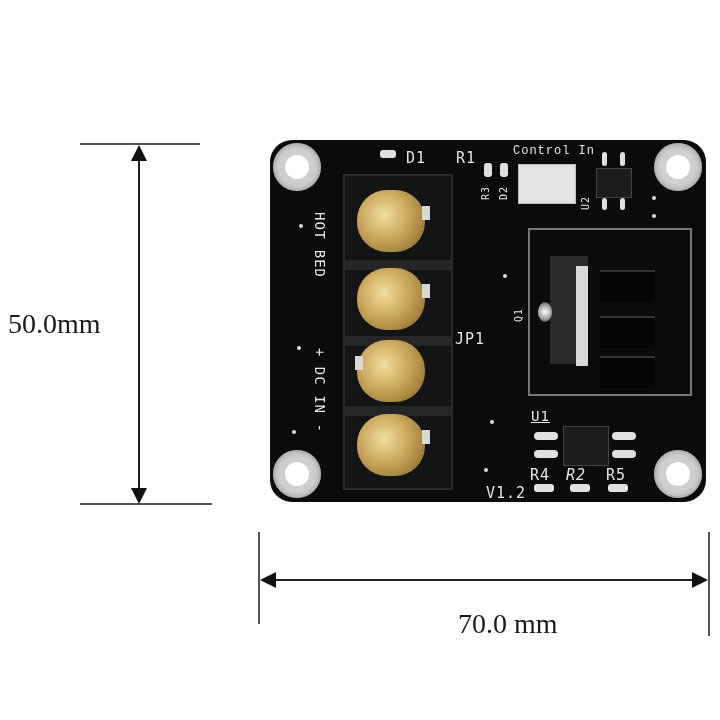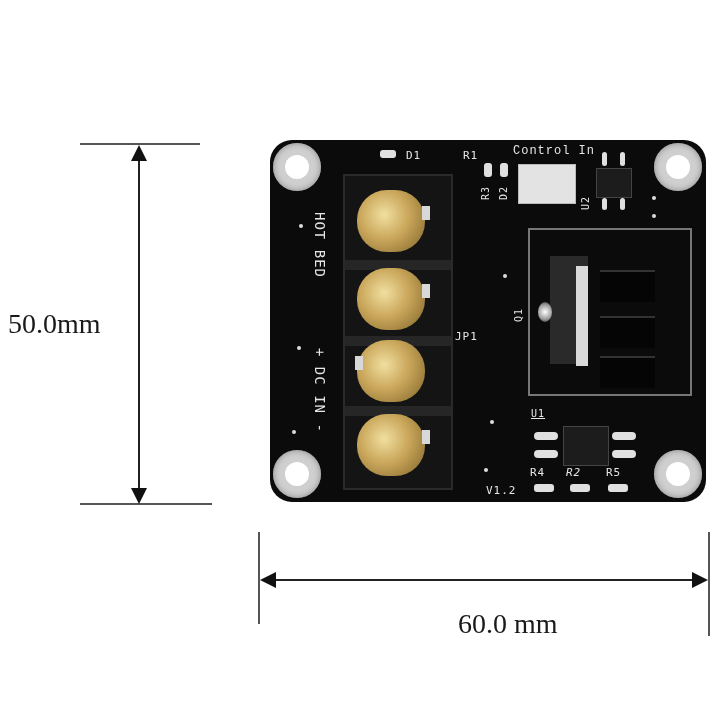--- a/index.html
+++ b/index.html
@@ -3,21 +3,21 @@
 <meta charset="utf-8">
 <style>
   html,body{margin:0;padding:0;background:#ffffff;}
   body{width:720px;height:720px;position:relative;overflow:hidden;font-family:"Liberation Serif",serif;}
   .abs{position:absolute;}
   .dimline{position:absolute;background:#555;}
   .dimlabel{position:absolute;font-family:"Liberation Serif",serif;font-size:28px;color:#1a1a1a;}
   .board{position:absolute;left:270px;top:140px;width:436px;height:362px;background:#0b0b0b;border-radius:22px;}
   .hole{position:absolute;width:48px;height:48px;border-radius:50%;background:#cfcfcf;box-shadow:inset 0 0 6px #888;}
   .hole::after{content:"";position:absolute;left:12px;top:12px;width:24px;height:24px;border-radius:50%;background:#fff;}
-  .silk{position:absolute;color:#e6e6e6;font-family:"DejaVu Sans Mono",monospace;font-size:11px;letter-spacing:1px;}
+  .silk{position:absolute;color:#e6e6e6;font-family:"DejaVu Sans Mono",monospace;font-size:15px;letter-spacing:1px;}
   .vert{writing-mode:vertical-rl;}
   .terminal-block{position:absolute;left:343px;top:174px;width:106px;height:312px;background:#141414;border:2px solid #2a2a2a;}
   .screw{position:absolute;left:12px;width:68px;height:62px;border-radius:30px;background:radial-gradient(circle at 40% 40%,#f1dfa0 0%,#c9a65a 45%,#7d6228 100%);}
   .screw-tab{position:absolute;width:8px;height:14px;background:#d8d8d8;}
   .divider{position:absolute;left:0;width:106px;height:10px;background:#262626;}
   .mosfet-outline{position:absolute;left:528px;top:228px;width:160px;height:164px;border:2px solid #777;}
   .mosfet-body{position:absolute;left:550px;top:256px;width:38px;height:108px;background:#2a2a2a;}
   .mosfet-tab{position:absolute;left:576px;top:266px;width:12px;height:100px;background:#d9d9d9;}
   .fin{position:absolute;left:600px;width:55px;height:30px;background:#050505;border-top:2px solid #333;}
   .connector{position:absolute;left:518px;top:164px;width:56px;height:38px;background:#e3e3e3;border:1px solid #bbb;}
@@ -33,21 +33,21 @@
 <div class="dimline" style="left:138px;top:150px;width:2px;height:348px;background:#222;"></div>
 <div class="abs" style="left:131px;top:145px;width:0;height:0;border-left:8px solid transparent;border-right:8px solid transparent;border-bottom:16px solid #111;"></div>
 <div class="abs" style="left:131px;top:488px;width:0;height:0;border-left:8px solid transparent;border-right:8px solid transparent;border-top:16px solid #111;"></div>
 <div class="dimlabel" style="left:8px;top:308px;">50.0mm</div>
 
 <div class="dimline" style="left:258px;top:532px;width:2px;height:92px;"></div>
 <div class="dimline" style="left:708px;top:532px;width:2px;height:104px;"></div>
 <div class="dimline" style="left:270px;top:579px;width:428px;height:2px;background:#222;"></div>
 <div class="abs" style="left:260px;top:572px;width:0;height:0;border-top:8px solid transparent;border-bottom:8px solid transparent;border-right:16px solid #111;"></div>
 <div class="abs" style="left:692px;top:572px;width:0;height:0;border-top:8px solid transparent;border-bottom:8px solid transparent;border-left:16px solid #111;"></div>
-<div class="dimlabel" style="left:458px;top:608px;">60.0 mm</div>
+<div class="dimlabel" style="left:458px;top:608px;">70.0 mm</div>
 
 <div class="board"></div>
 <div class="hole" style="left:273px;top:143px;"></div>
 <div class="hole" style="left:654px;top:143px;"></div>
 <div class="hole" style="left:273px;top:450px;"></div>
 <div class="hole" style="left:654px;top:450px;"></div>
 
 <div class="terminal-block">
   <div class="screw" style="top:14px;"></div>
   <div class="divider" style="top:84px;"></div>
@@ -60,21 +60,21 @@
 <div class="screw-tab" style="left:422px;top:206px;"></div>
 <div class="screw-tab" style="left:422px;top:284px;"></div>
 <div class="screw-tab" style="left:355px;top:356px;"></div>
 <div class="screw-tab" style="left:422px;top:430px;"></div>
 
 <div class="silk vert" style="left:312px;top:212px;font-size:14px;">HOT BED</div>
 <div class="silk vert" style="left:312px;top:348px;font-size:14px;">+ DC IN -</div>
 <div class="silk" style="left:455px;top:330px;">JP1</div>
 <div class="smd" style="left:380px;top:150px;width:16px;height:8px;"></div>
 <div class="silk" style="left:406px;top:149px;">D1</div>
-<div class="silk" style="left:456px;top:149px;margin-left:7px;">R1</div>
+<div class="silk" style="left:456px;top:149px;">R1</div>
 <div class="silk" style="left:513px;top:144px;font-size:12px;font-family:Liberation Mono, monospace;">Control In</div>
 <div class="smd" style="left:484px;top:163px;width:8px;height:14px;"></div>
 <div class="smd" style="left:500px;top:163px;width:8px;height:14px;"></div>
 <div class="silk vert" style="left:480px;top:186px;font-size:10px;transform:rotate(180deg);">R3</div>
 <div class="silk vert" style="left:498px;top:186px;font-size:10px;transform:rotate(180deg);">D2</div>
 <div class="connector"></div>
 <div class="silk vert" style="left:580px;top:196px;font-size:10px;transform:rotate(180deg);">U2</div>
 <div class="chip" style="left:596px;top:168px;width:34px;height:28px;"></div>
 <div class="smd" style="left:602px;top:152px;width:5px;height:14px;"></div>
 <div class="smd" style="left:620px;top:152px;width:5px;height:14px;"></div>
@@ -83,21 +83,21 @@
 
 <div class="mosfet-outline"></div>
 <div class="mosfet-body"></div>
 <div class="mosfet-tab"></div>
 <div class="abs" style="left:538px;top:302px;width:14px;height:20px;border-radius:50%;background:radial-gradient(circle,#fff 0%,#999 60%,#222 100%);"></div>
 <div class="fin" style="top:270px;"></div>
 <div class="fin" style="top:316px;"></div>
 <div class="fin" style="top:356px;"></div>
 <div class="silk vert" style="left:513px;top:308px;font-size:10px;transform:rotate(180deg);">Q1</div>
 
-<div class="silk" style="left:531px;top:408px;font-size:10px;text-decoration:underline;">U1</div>
+<div class="silk" style="left:531px;top:408px;font-size:14px;text-decoration:underline;">U1</div>
 <div class="chip" style="left:563px;top:426px;width:44px;height:38px;"></div>
 <div class="smd" style="left:534px;top:432px;width:24px;height:8px;border-radius:4px;"></div>
 <div class="smd" style="left:534px;top:450px;width:24px;height:8px;border-radius:4px;"></div>
 <div class="smd" style="left:612px;top:432px;width:24px;height:8px;border-radius:4px;"></div>
 <div class="smd" style="left:612px;top:450px;width:24px;height:8px;border-radius:4px;"></div>
 <div class="silk" style="left:530px;top:466px;">R4</div>
 <div class="silk" style="left:566px;top:466px;font-style:italic;">R2</div>
 <div class="silk" style="left:606px;top:466px;">R5</div>
 <div class="smd" style="left:534px;top:484px;width:20px;height:8px;"></div>
 <div class="smd" style="left:570px;top:484px;width:20px;height:8px;"></div>

